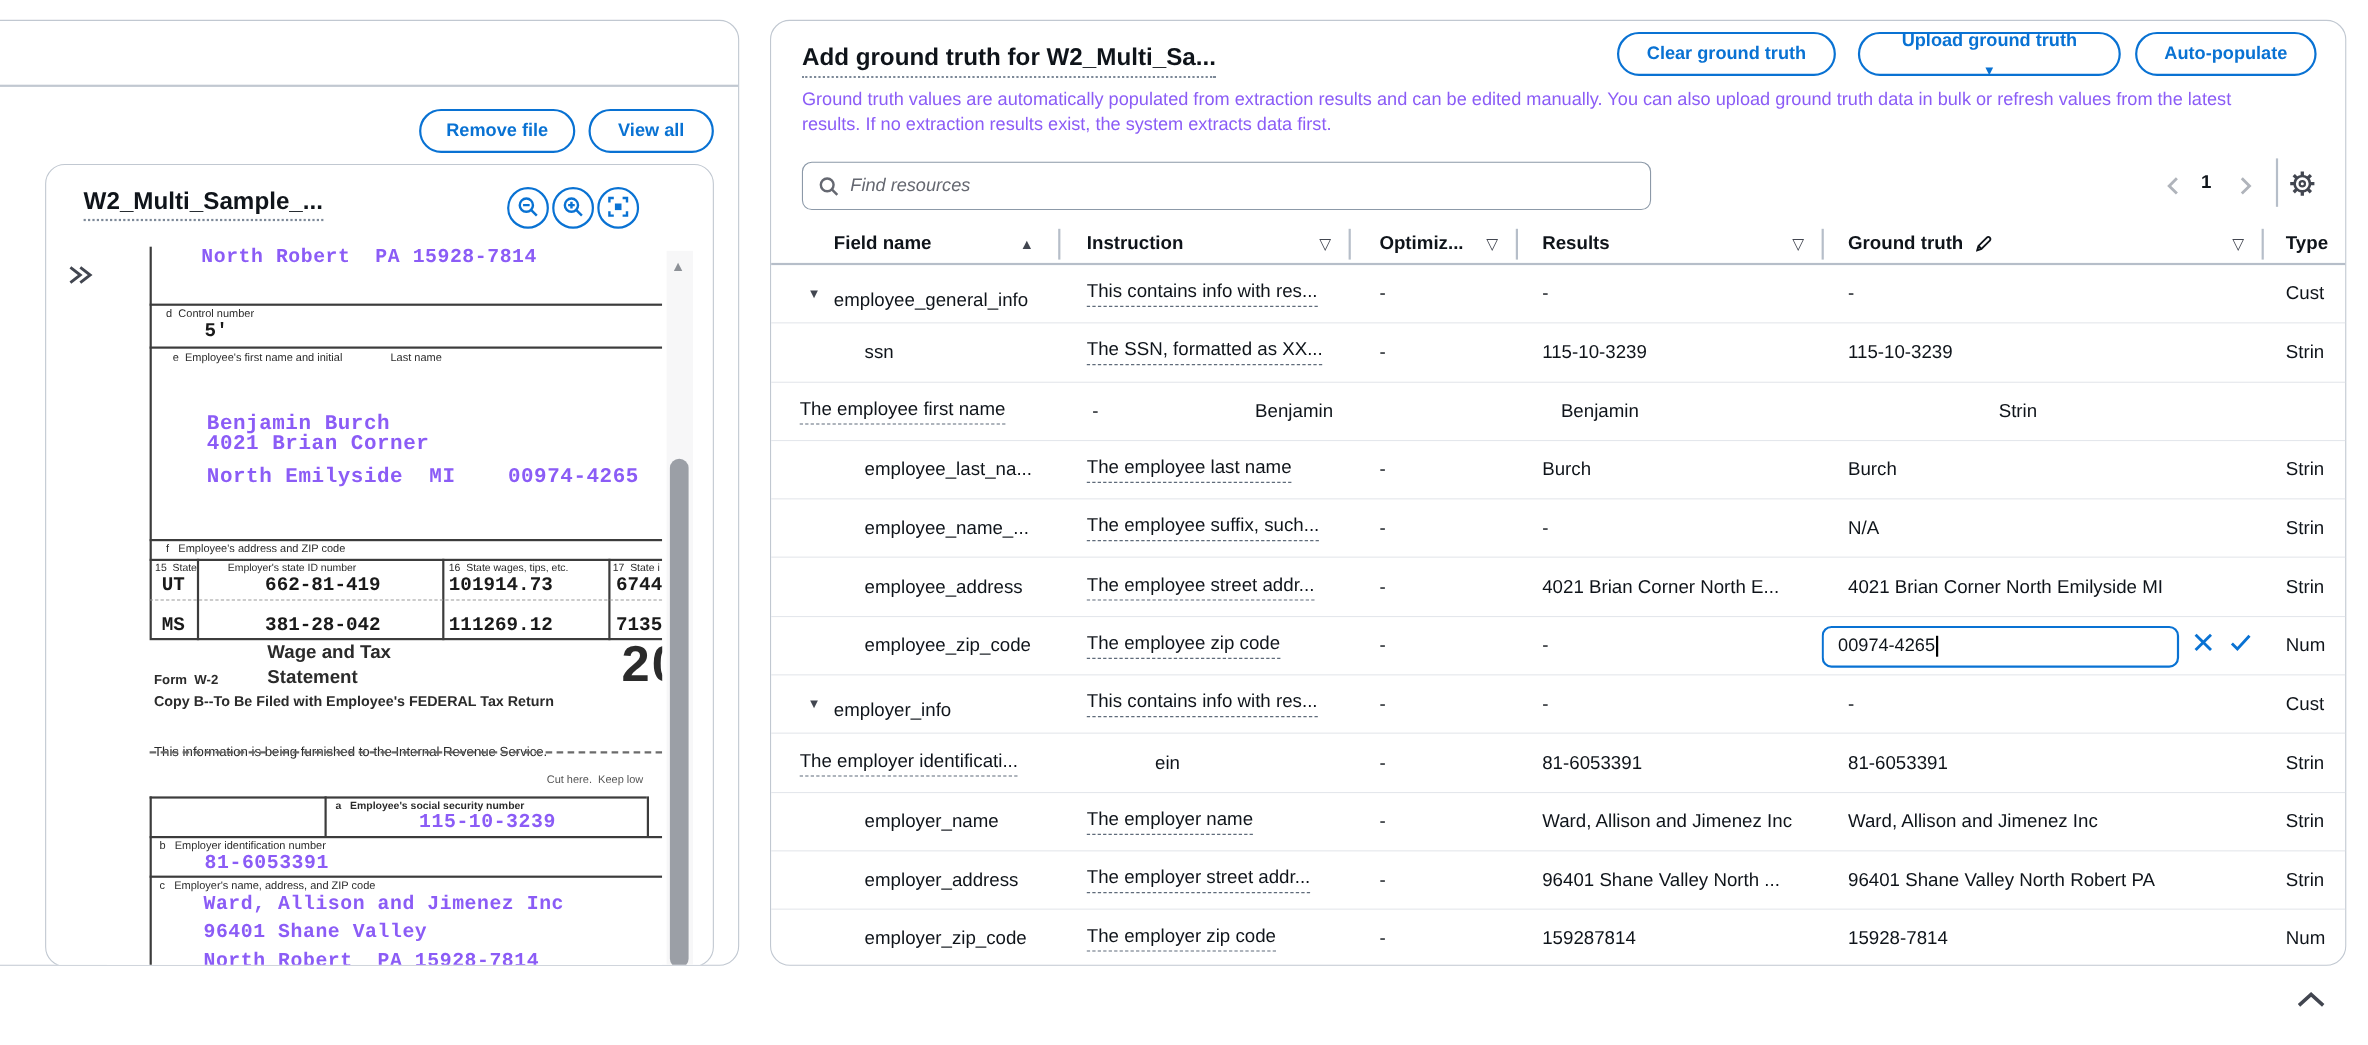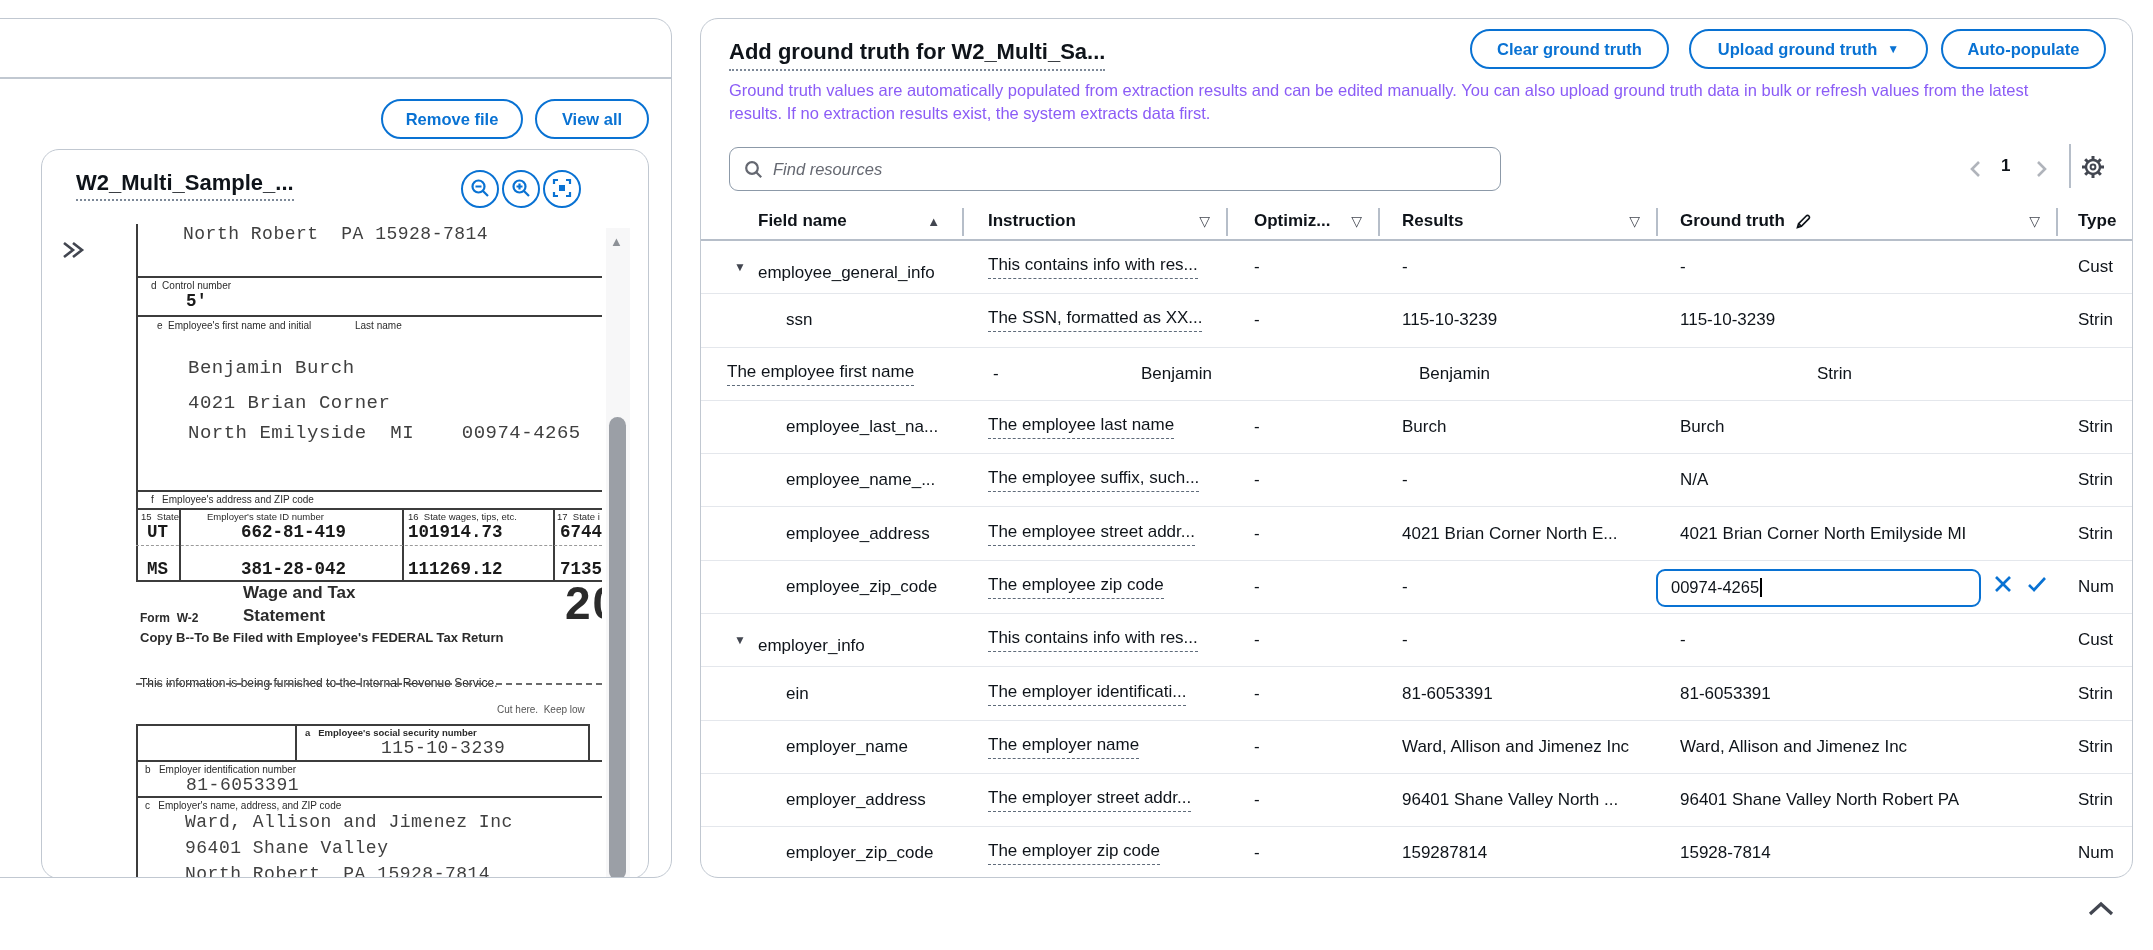--- a/index.html
+++ b/index.html
@@ -39,21 +39,21 @@
   .instr { border-bottom:1.5px dashed #5f6b7a; padding-bottom:3px; cursor:pointer; }
   .editbox { position:absolute; left:0; top:8px; width:325px; height:38px; border:2.5px solid #0972d3;
     border-radius:9px; background:#fff; display:flex; align-items:center; padding-left:13px; font-size:16.5px; }
   .caret { display:inline-block; width:1.5px; height:19px; background:#000; margin-left:1px; }
   .editicon { position:absolute; cursor:pointer; }
   
   .viewer-title { position:absolute; left:34px; top:20px; font-size:22px; font-weight:bold;
     border-bottom:2px dotted #7d8998; padding-bottom:3px; }
   .doc { position:absolute; left:55px; top:74px; width:505px; height:656px; overflow:hidden; background:#fff;
     font-family:"Liberation Mono","DejaVu Sans Mono",monospace; }
-  .dm { position:absolute; font-weight:normal; font-size:18px; color:#404040; white-space:pre; letter-spacing:0.5px; }
+  .dm { position:absolute; font-weight:bold; font-size:18px; color:#8b5cf6; white-space:pre; letter-spacing:0.5px; }
   .dm2 { position:absolute; font-weight:bold; font-size:17.5px; color:#1a1a1a; white-space:pre; }
   .dl { position:absolute; font-family:"Liberation Sans","DejaVu Sans",sans-serif; font-size:10px; color:#2b2b2b; white-space:pre; }
   .dls { position:absolute; font-family:"Liberation Sans","DejaVu Sans",sans-serif; white-space:pre; color:#2b2b2b; }
   .hl { position:absolute; background:#3c3c3c; height:2px; }
   .vl { position:absolute; background:#3c3c3c; width:2px; }
   .dash { position:absolute; border-top:2px dashed #6b6b6b; height:0; }
   .vscroll { position:absolute; left:564px; top:78px; width:24px; height:652px; background:#f7f7f8; }
   .varrow { position:absolute; left:4px; top:6px; font-size:13px; color:#8d9197; }
   .vthumb { position:absolute; left:3px; top:189px; width:17px; height:463px; background:#9b9fa6; border-radius:9px; }
   .expander { position:absolute; left:18px; top:88px; width:26px; height:26px; cursor:pointer; }
@@ -116,21 +116,21 @@
 
       <div class="doc">
         <div class="vl" style="left:39px; top:0; height:356px;"></div>
         <div class="dm" style="left:86px; top:0px;">North Robert  PA 15928-7814</div>
         <div class="hl" style="left:39px; top:52px; width:466px;"></div>
         <div class="dl" style="left:54px; top:56px;">d  Control number</div>
         <div class="dm2" style="left:89px; top:67px;">5'</div>
         <div class="hl" style="left:39px; top:91px; width:466px;"></div>
         <div class="dl" style="left:60px; top:96px;">e  Employee's first name and initial</div>
         <div class="dl" style="left:258px; top:96px;">Last name</div>
-        <div class="dm" style="left:91px; top:133px; font-size:19px;">Benjamin Burch</div>
+        <div class="dm" style="left:91px; top:150px; font-size:19px;">Benjamin Burch</div>
         <div class="dm" style="left:91px; top:168px; font-size:19px;">4021 Brian Corner</div>
         <div class="dm" style="left:91px; top:198px; font-size:19px;">North Emilyside  MI    00974-4265</div>
         <div class="hl" style="left:39px; top:266px; width:466px;"></div>
         <div class="dl" style="left:54px; top:270px;">f   Employee's address and ZIP code</div>
         <div class="hl" style="left:39px; top:284px; width:466px;"></div>
         <div class="vl" style="left:82px; top:284px; height:74px;"></div>
         <div class="vl" style="left:305px; top:284px; height:74px;"></div>
         <div class="vl" style="left:456px; top:284px; height:74px;"></div>
         <div class="dl" style="left:44px; top:287px; font-size:9.5px;">15  State</div>
         <div class="dl" style="left:110px; top:287px; font-size:9.5px;">Employer's state ID number</div>
@@ -179,21 +179,21 @@
 
   <div class="card" style="left:700px; top:18px; width:1433px; height:860px; overflow:hidden;">
 
     <div class="abs" style="left:28px; top:20px;">
       <span class="title dotted-u">Add ground truth for W2_Multi_Sa...</span>
     </div>
 
     <button class="btn" style="left:769px; top:10px; width:199px;">
       <span>Clear ground truth</span>
     </button>
-    <button class="btn" style="left:988px; top:10px; width:239px;">
+    <button class="btn" style="left:988px; top:10px; width:239px;flex-direction:column;">
       <span>Upload ground truth</span>
       <span style="font-size:12px;">▼</span>
     </button>
     <button class="btn" style="left:1240px; top:10px; width:165px;">
       <span>Auto-populate</span>
     </button>
 
     <div class="desc abs" style="left:28px; top:62px;">Ground truth values are automatically populated from extraction results and can be edited manually. You can also upload ground truth data in bulk or refresh values from the latest</div>
     <div class="desc abs" style="left:28px; top:85px;">results. If no extraction results exist, the system extracts data first.</div>
 
@@ -377,25 +377,25 @@
           </div>
           <div class="tc" style="width: 264px; padding-left: 26px;">
             <span class="instr">This contains info with res...</span>
           </div>
           <div class="tc" style="width: 152px; padding-left: 28px;">-</div>
           <div class="tc" style="width: 278px; padding-left: 24px;">-</div>
           <div class="tc" style="width: 400px; padding-left: 24px;">-</div>
           <div class="tc" style="width: 78px; padding-left: 22px;">Cust</div>
         </div>
         <div class="trow">
+          <div class="tc" style="width: 264px; padding-left: 26px;">
+            <span class="instr">The employer identificati...</span>
+          </div>
           <div class="tc" style="width: 261px;">
             <span class="cname">ein</span>
-          </div>
-          <div class="tc" style="width: 264px; padding-left: 26px;">
-            <span class="instr">The employer identificati...</span>
           </div>
           <div class="tc" style="width: 152px; padding-left: 28px;">-</div>
           <div class="tc" style="width: 278px; padding-left: 24px;">81-6053391</div>
           <div class="tc" style="width: 400px; padding-left: 24px;">81-6053391</div>
           <div class="tc" style="width: 78px; padding-left: 22px;">Strin</div>
         </div>
         <div class="trow">
           <div class="tc" style="width: 261px;">
             <span class="cname">employer_name</span>
           </div>

